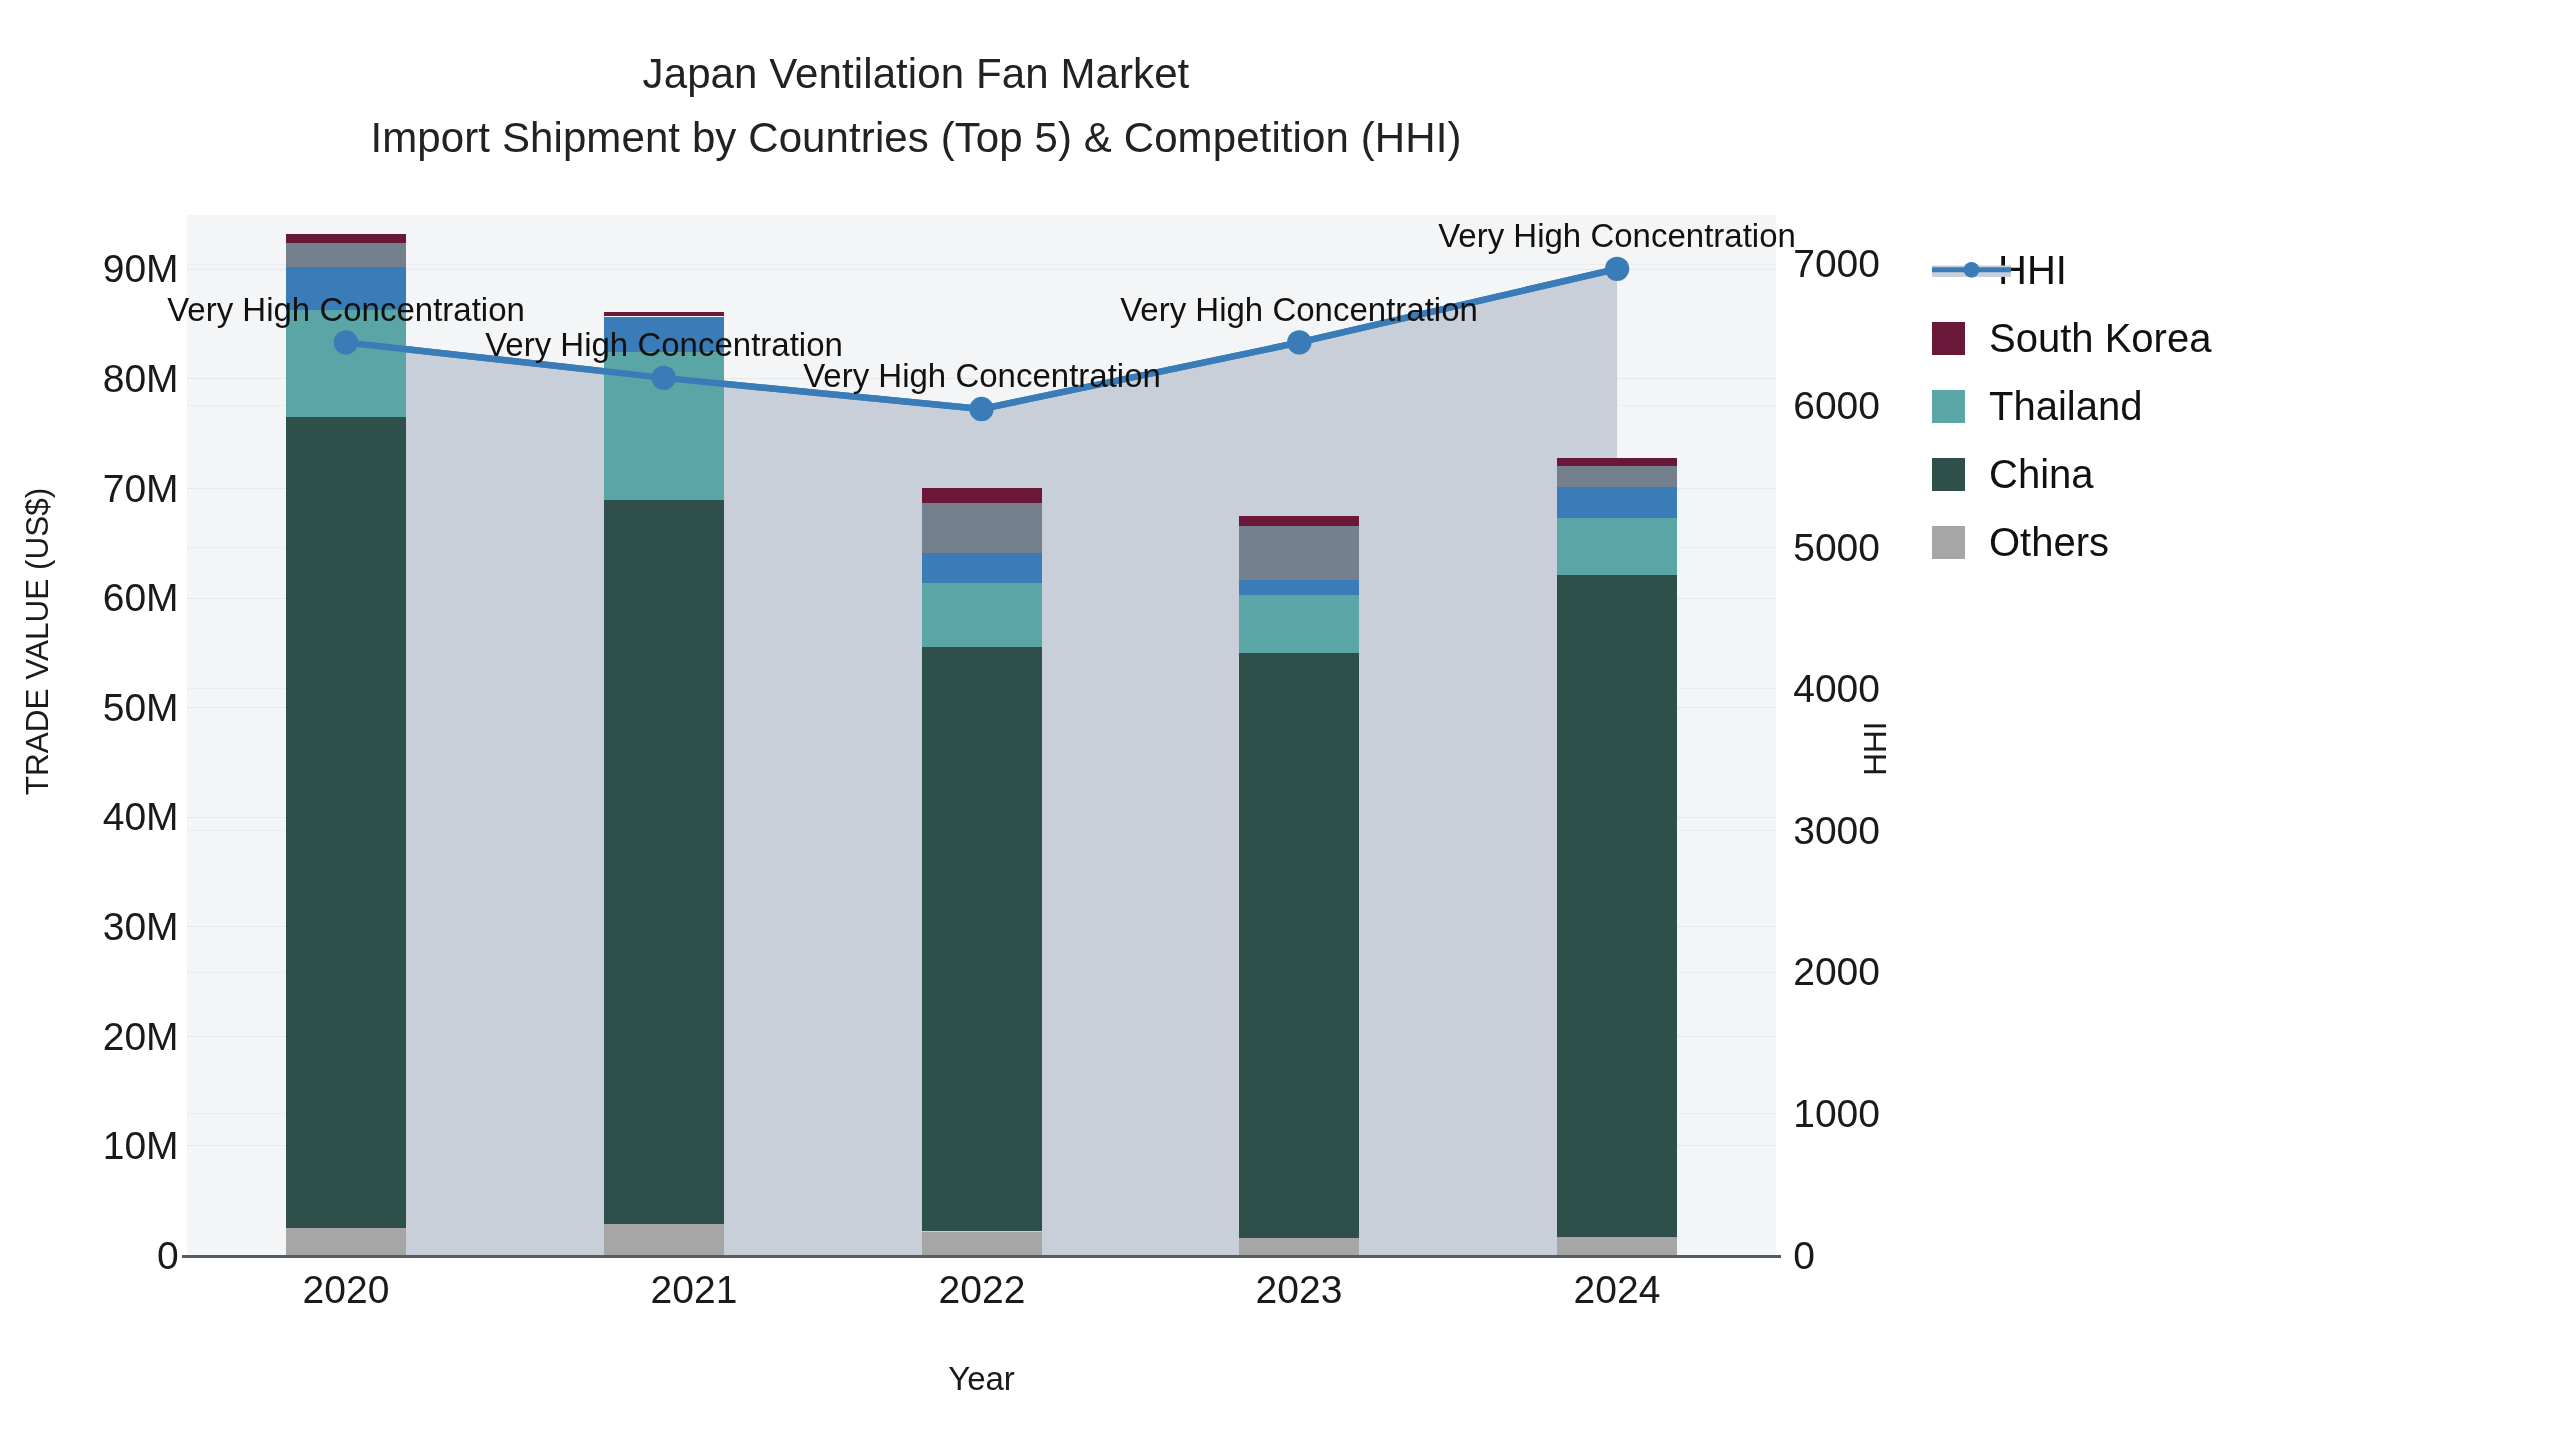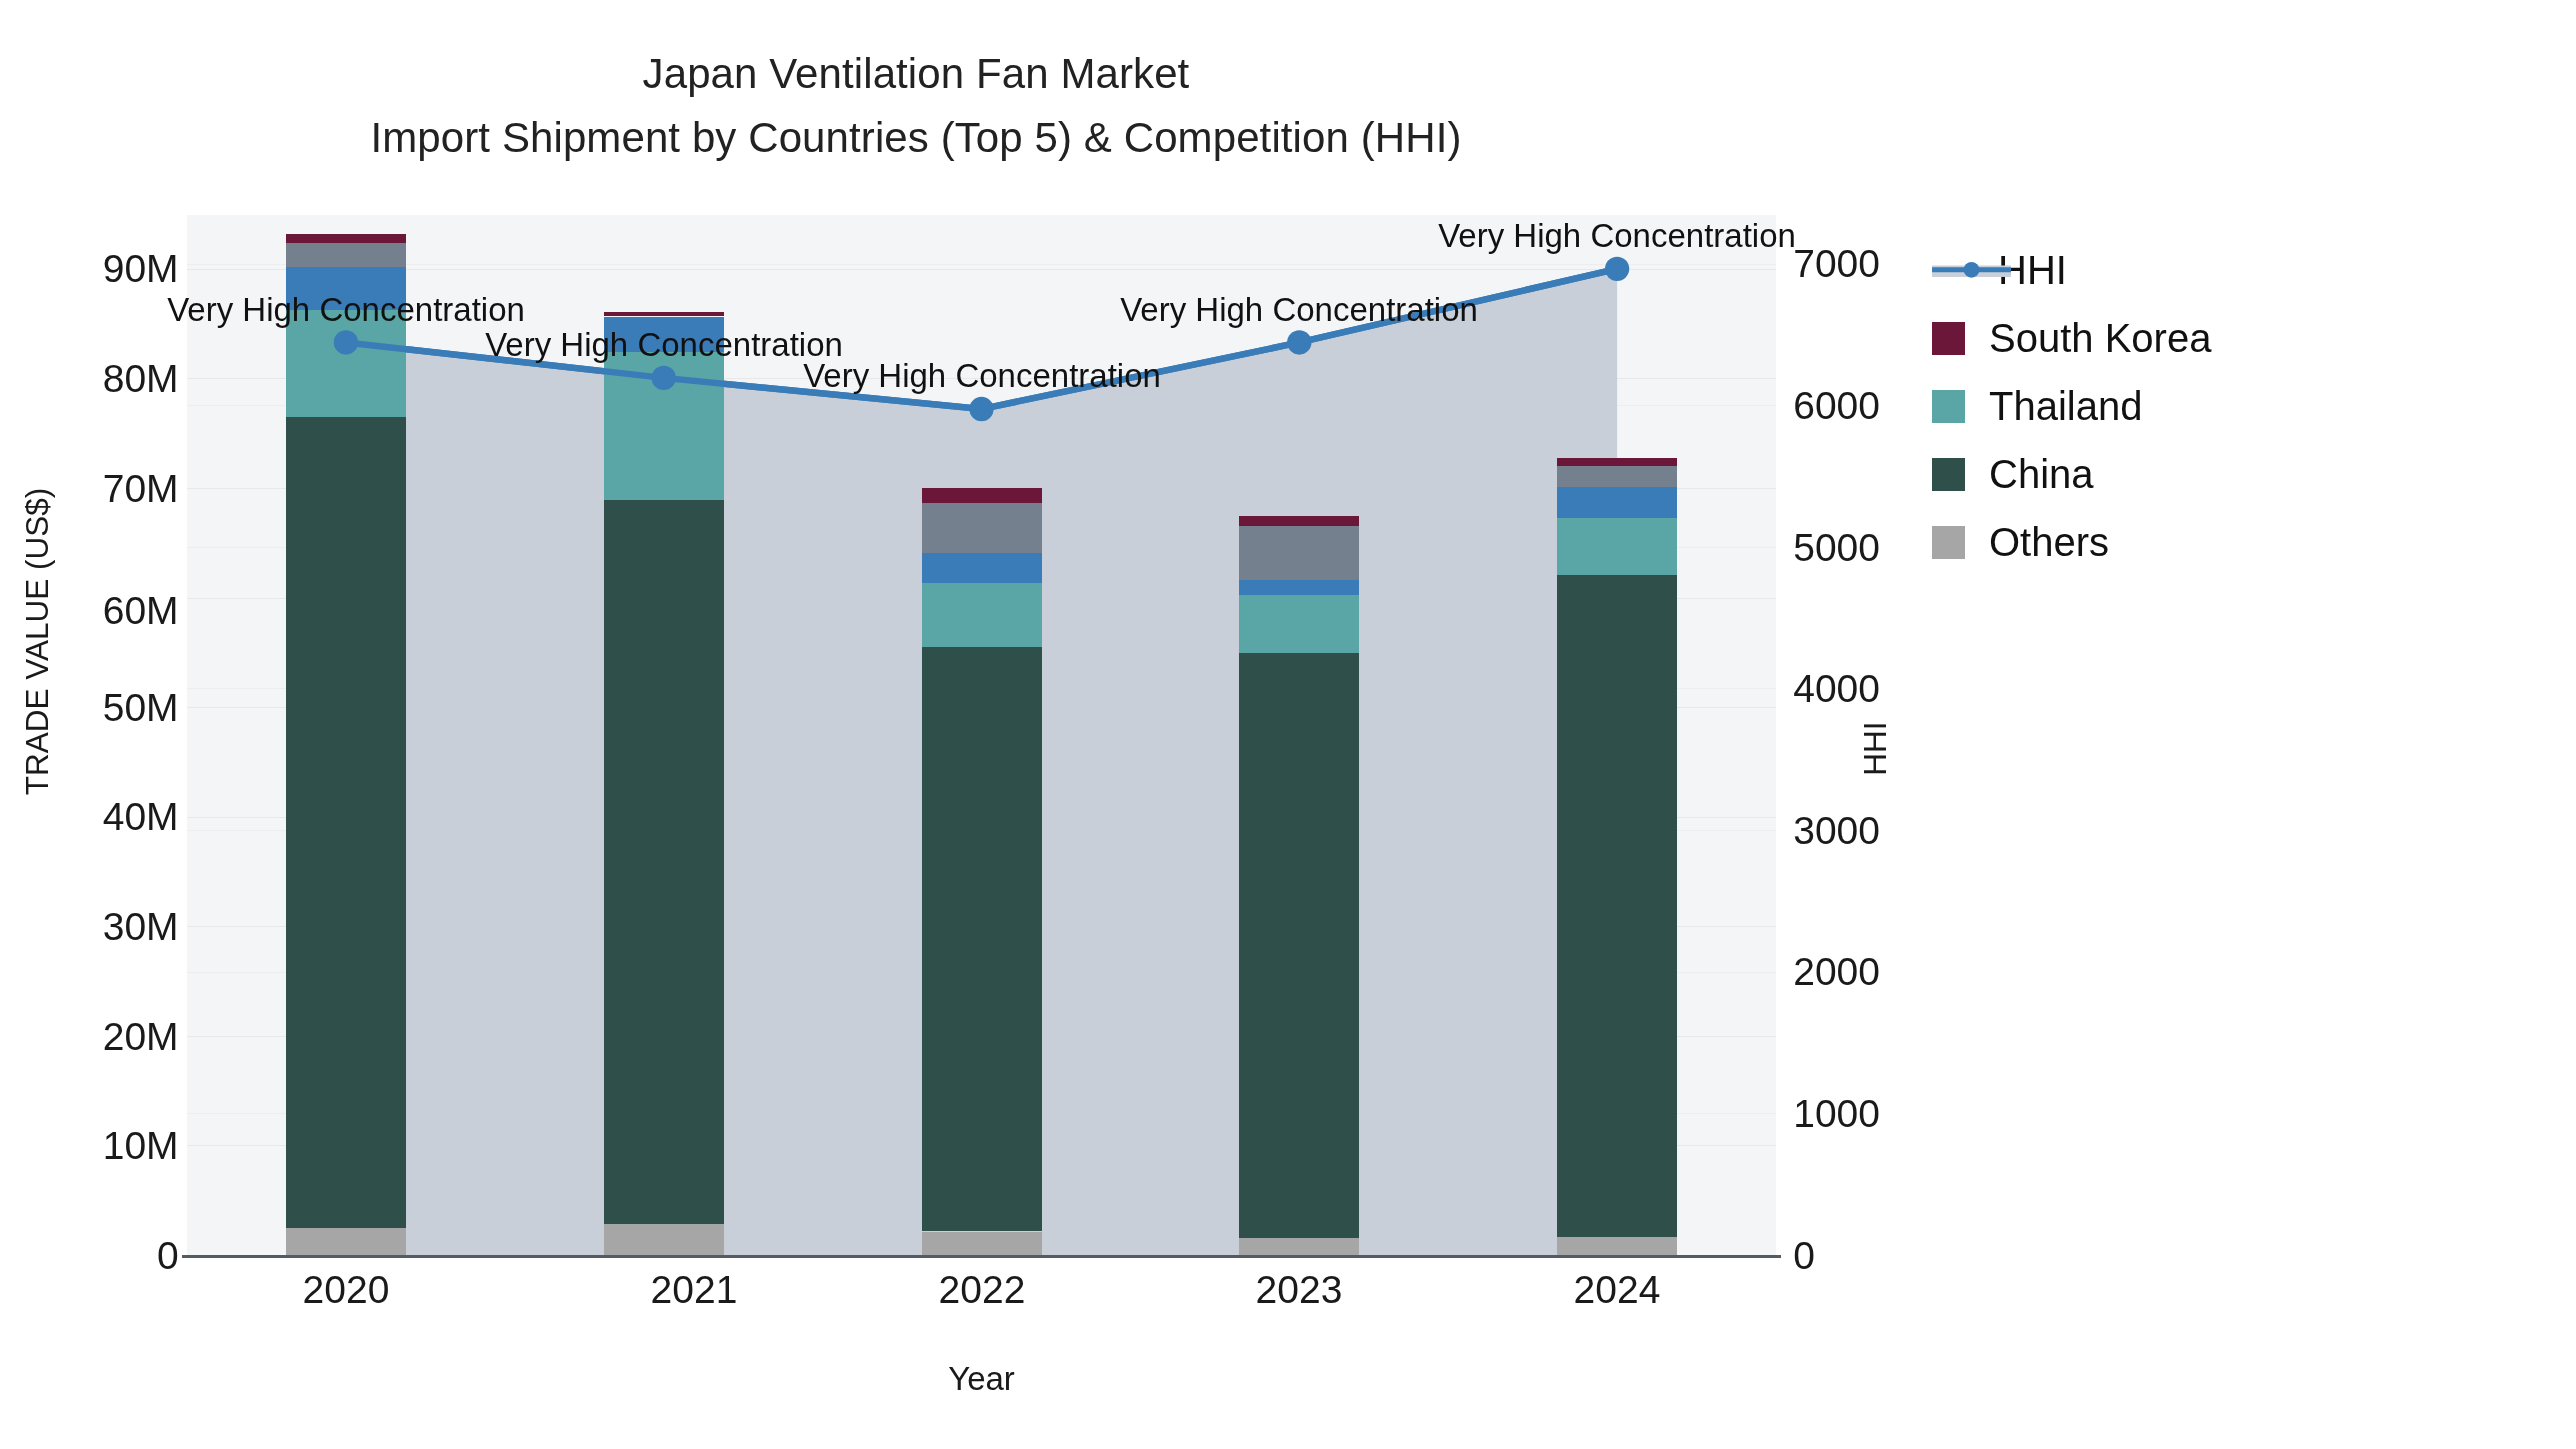--- a/index.html
+++ b/index.html
@@ -136,21 +136,21 @@
     </div>
 
   <div id="x-axis-line"></div>
   <div id="y-left-ticks">
       <div class="ytick" style="top: 1256px;">0</div>
       <div class="ytick" style="top: 1146px;">10M</div>
       <div class="ytick" style="top: 1037px;">20M</div>
       <div class="ytick" style="top: 927px;">30M</div>
       <div class="ytick" style="top: 817px;">40M</div>
       <div class="ytick" style="top: 708px;">50M</div>
-      <div class="ytick" style="top: 598px; margin-top: 13px;">60M</div>
+      <div class="ytick" style="top: 598px;">60M</div>
       <div class="ytick" style="top: 489px;">70M</div>
       <div class="ytick" style="top: 379px;">80M</div>
       <div class="ytick" style="top: 269px;">90M</div>
     </div>
   <div id="y-right-ticks">
       <div class="ytick-r" style="top: 1256px;">0</div>
       <div class="ytick-r" style="top: 1114px;">1000</div>
       <div class="ytick-r" style="top: 972px;">2000</div>
       <div class="ytick-r" style="top: 831px;">3000</div>
       <div class="ytick-r" style="top: 689px;">4000</div>

